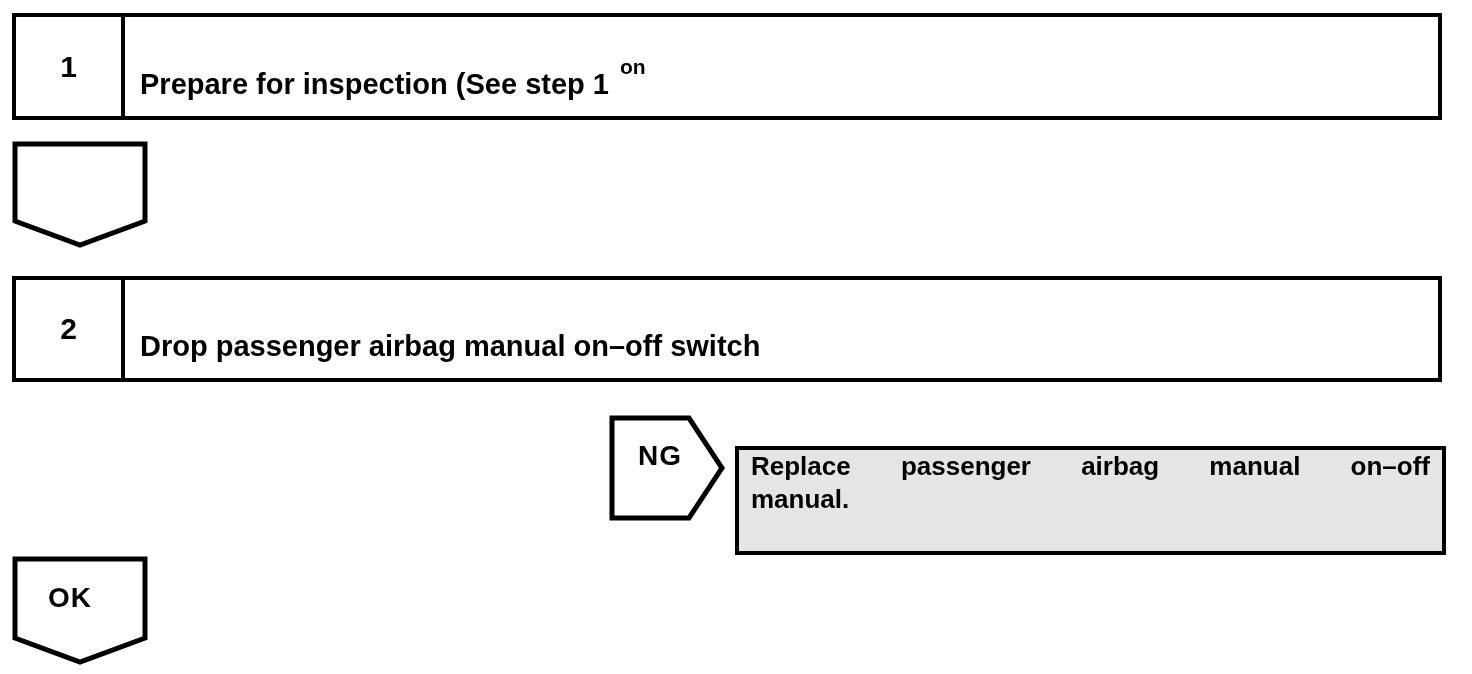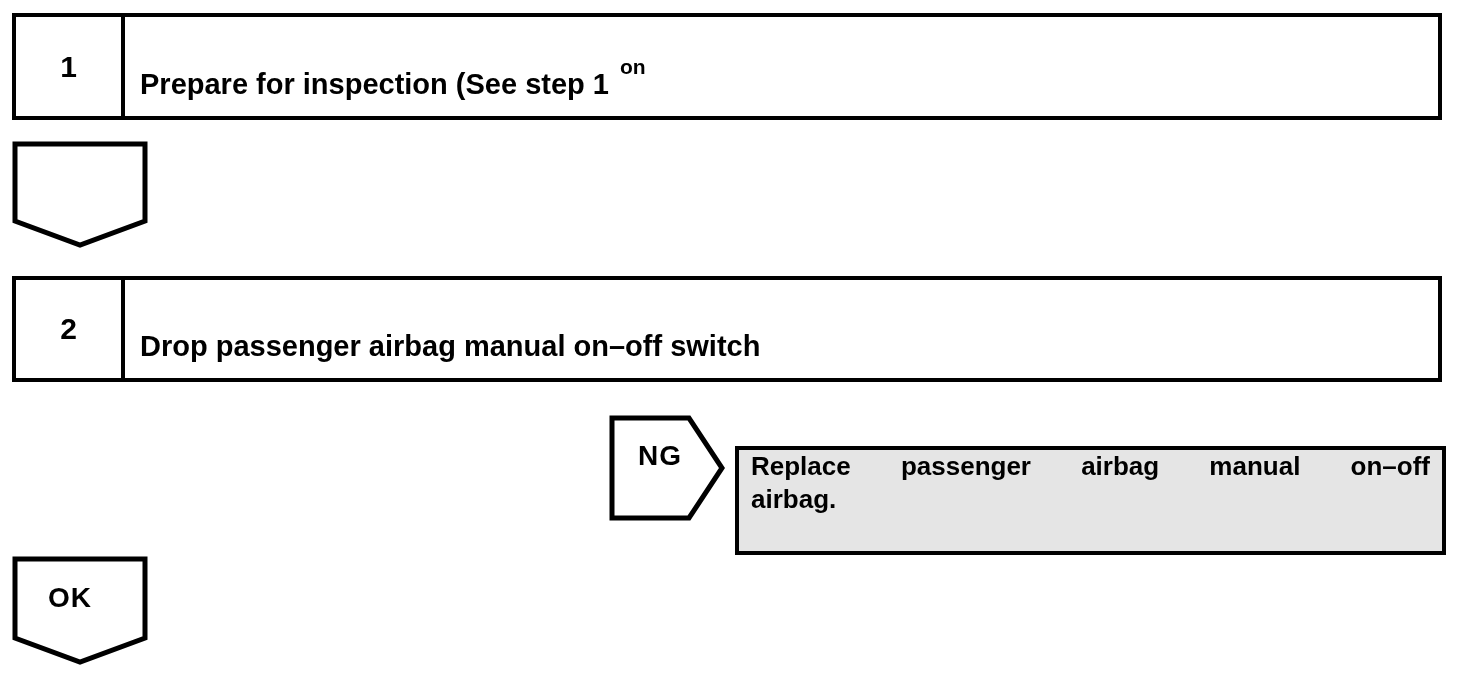--- a/index.html
+++ b/index.html
@@ -106,21 +106,21 @@
 
   <div class="pent" style="left:609px; top:415px; width:117px; height:106px;">
     <svg width="117" height="106" viewBox="0 0 117 106">
       <polygon points="3,3 80,3 113,53 80,103 3,103" fill="#ffffff" stroke="#000000" stroke-width="5" stroke-linejoin="miter"></polygon>
     </svg>
     <div class="pent-label pent-right-label">NG</div>
   </div>
 
   <div class="result-box">
     <div class="justify-line">Replace passenger airbag manual on–off</div>
-    <div class="plain-line">airbag.</div>
+    <div class="plain-line">manual.</div>
   </div>
 
   <div class="pent" style="left:12px; top:556px; width:136px; height:109px;">
     <svg width="136" height="109" viewBox="0 0 136 109">
       <polygon points="3,3 133,3 133,82 68,106 3,82" fill="#ffffff" stroke="#000000" stroke-width="5" stroke-linejoin="miter"></polygon>
     </svg>
     <div class="pent-label pent-down-label">OK</div>
   </div>
 
 </div>

